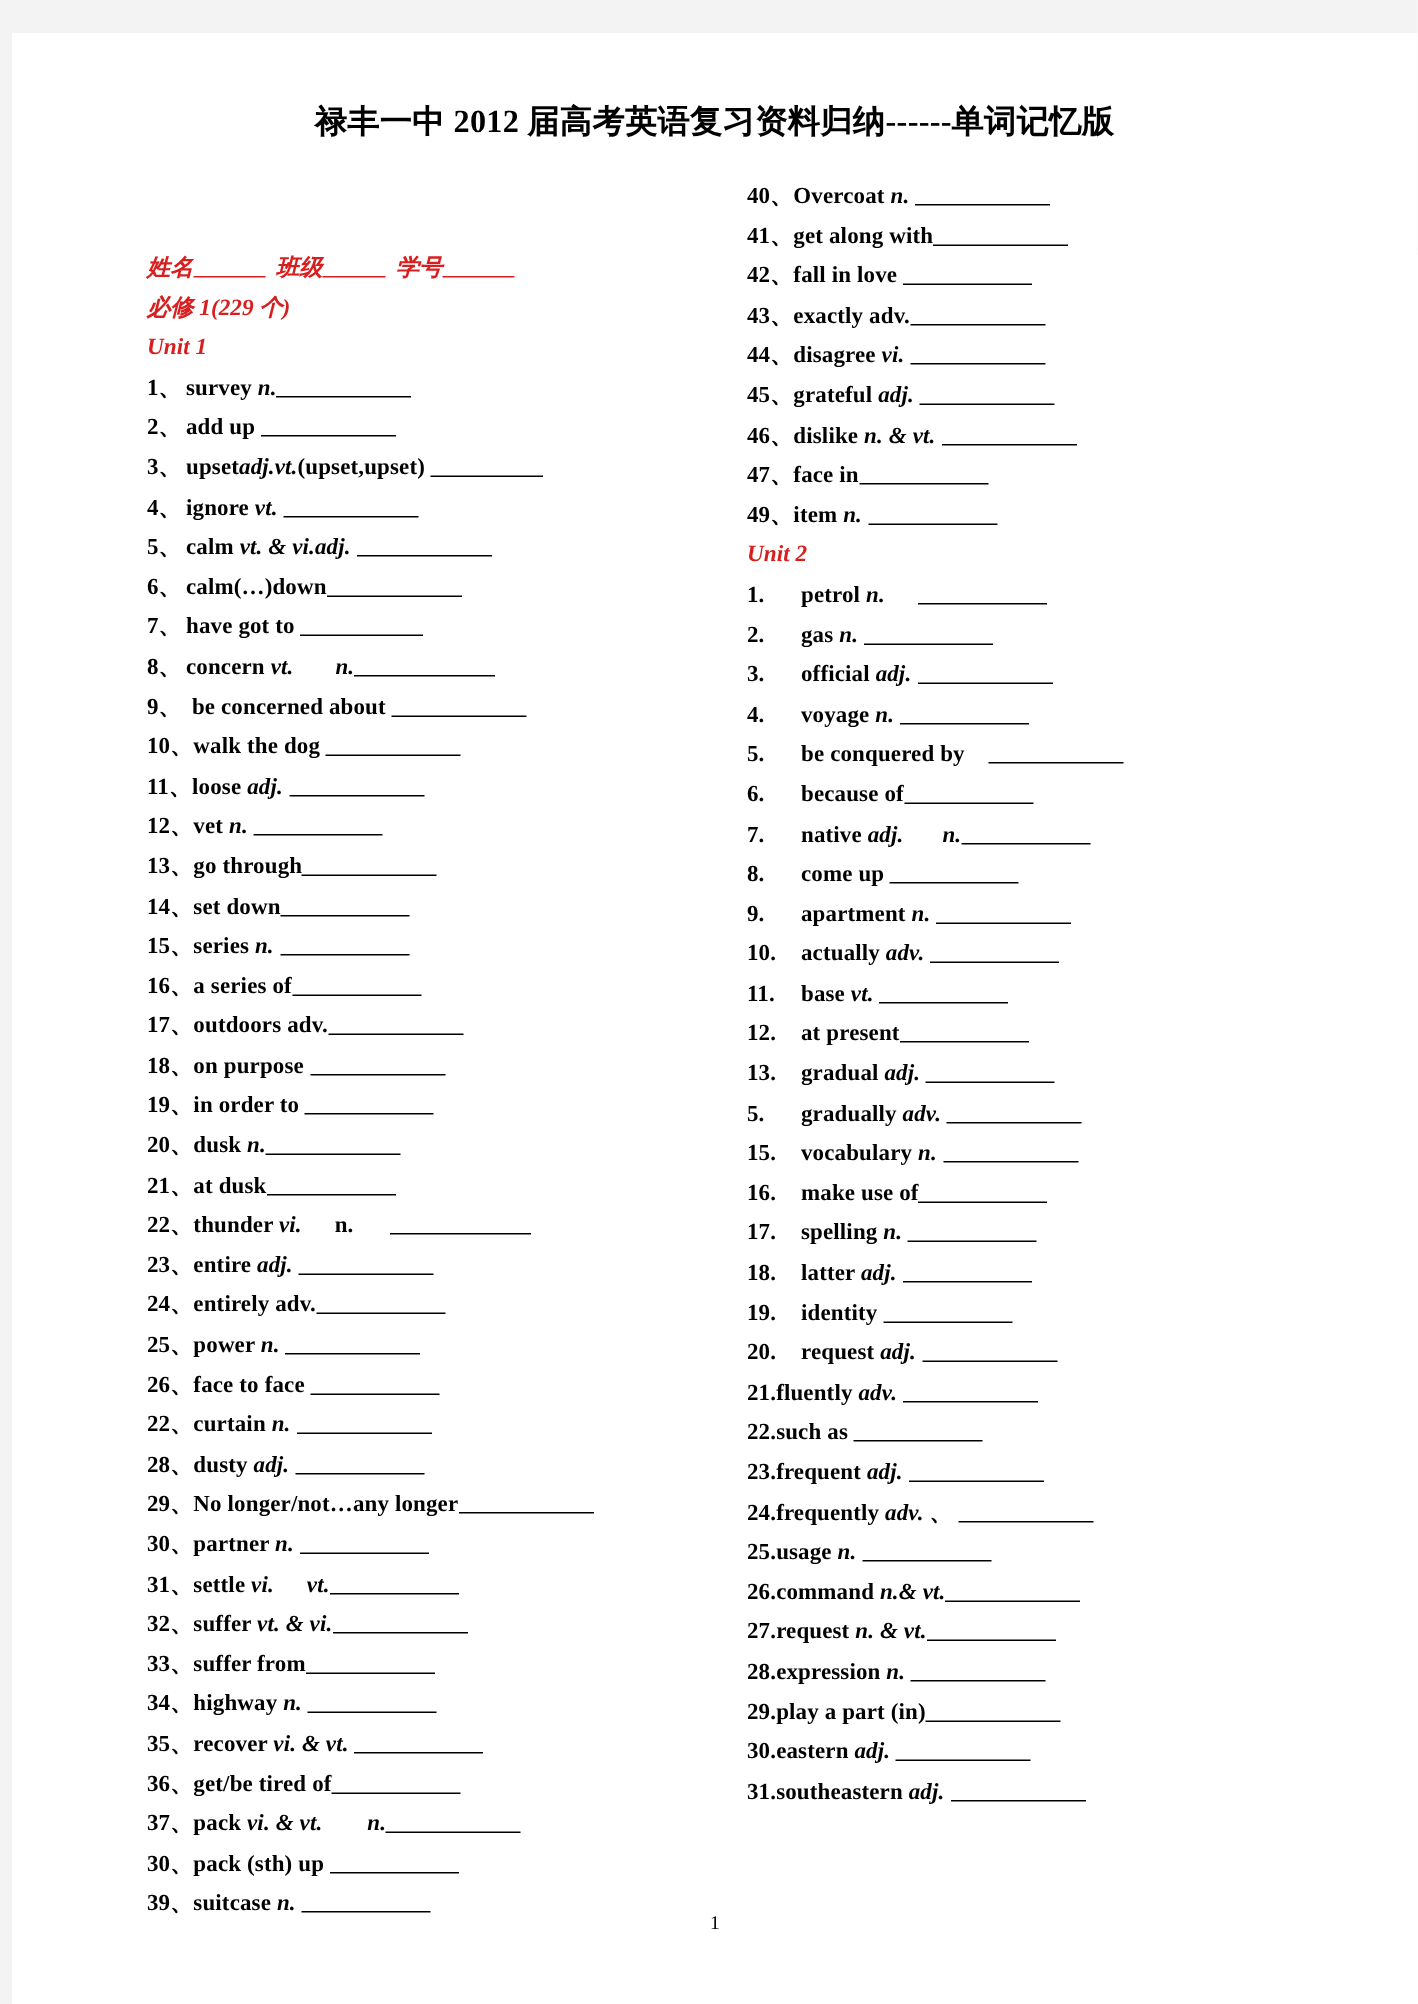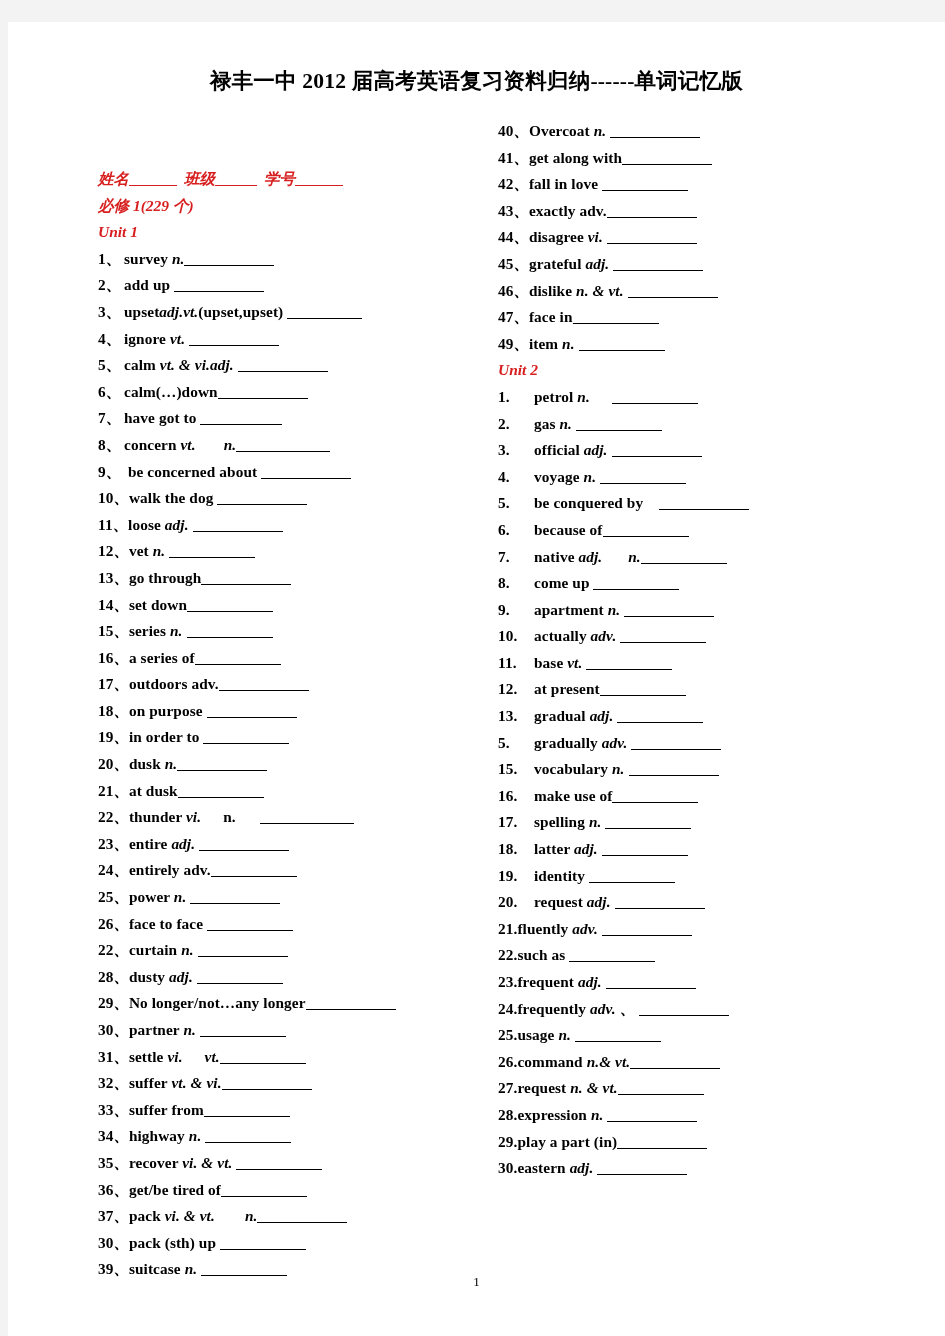--- a/index.html
+++ b/index.html
@@ -194,20 +194,21 @@
           <div class="entry"><span class="num tight">21.</span><span>fluently </span><span class="pos">adv.</span><span class="gap" style="width: 4px;"></span><span class="line" style="width: 90px;"></span></div>
           <div class="entry"><span class="num tight">22.</span><span>such as </span><span class="line" style="width: 86px;"></span></div>
           <div class="entry"><span class="num tight">23.</span><span>frequent </span><span class="pos">adj.</span><span class="gap" style="width: 4px;"></span><span class="line" style="width: 90px;"></span></div>
           <div class="entry"><span class="num tight">24.</span><span>frequently </span><span class="pos">adv.</span><span> 、</span><span class="gap" style="width: 4px;"></span><span class="line" style="width: 90px;"></span></div>
           <div class="entry"><span class="num tight">25.</span><span>usage </span><span class="pos">n.</span><span class="gap" style="width: 4px;"></span><span class="line" style="width: 86px;"></span></div>
           <div class="entry"><span class="num tight">26.</span><span>command </span><span class="pos">n.&amp; vt.</span><span class="line" style="width: 90px;"></span></div>
           <div class="entry"><span class="num tight">27.</span><span>request </span><span class="pos">n. &amp; vt.</span><span class="line" style="width: 86px;"></span></div>
           <div class="entry"><span class="num tight">28.</span><span>expression </span><span class="pos">n.</span><span class="gap" style="width: 4px;"></span><span class="line" style="width: 90px;"></span></div>
           <div class="entry"><span class="num tight">29.</span><span>play a part (in)</span><span class="line" style="width: 90px;"></span></div>
           <div class="entry"><span class="num tight">30.</span><span>eastern </span><span class="pos">adj.</span><span class="gap" style="width: 4px;"></span><span class="line" style="width: 90px;"></span></div>
+          <div class="entry"><span class="num tight">31.</span><span>southeastern </span><span class="pos">adj.</span><span class="gap" style="width: 4px;"></span><span class="line" style="width: 90px;"></span></div>
         </div>
     </div>
 
   </div>
 
   <div id="page-number">1</div>
 
 </div>
 
 </body></html>

